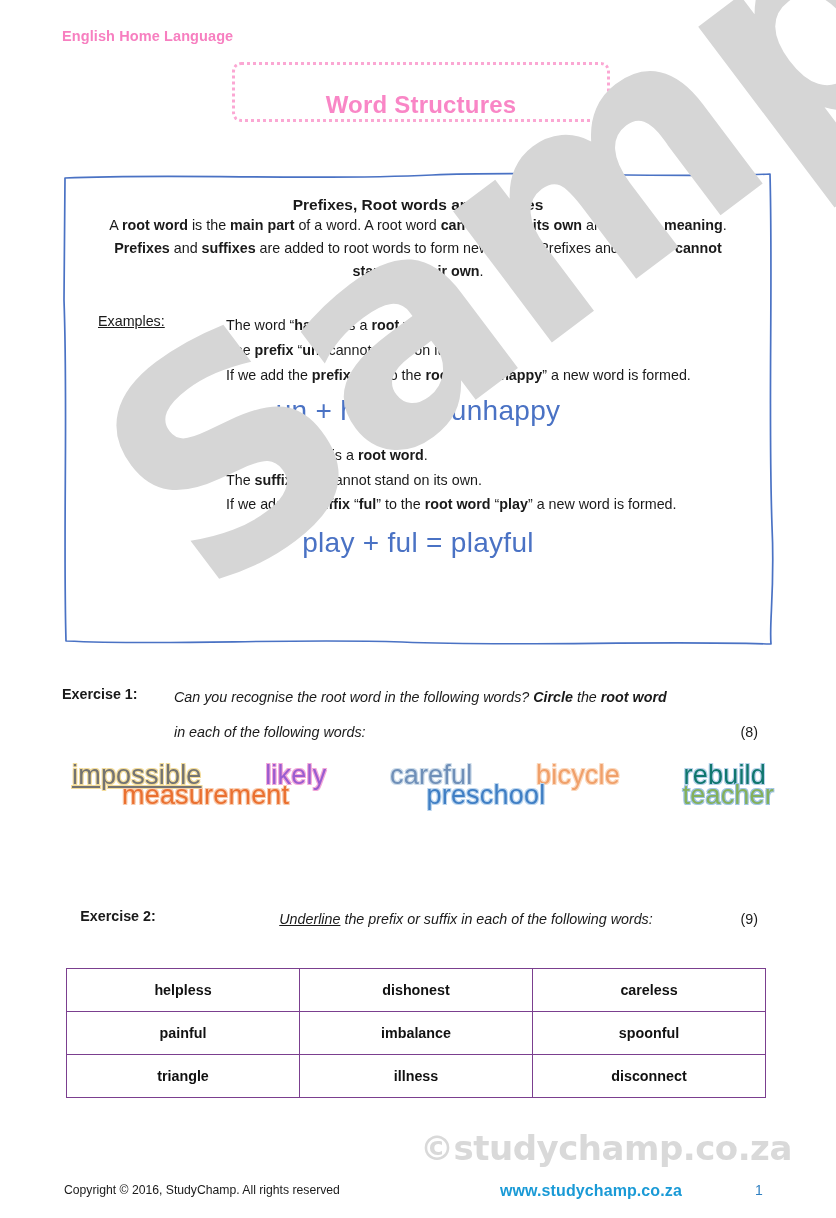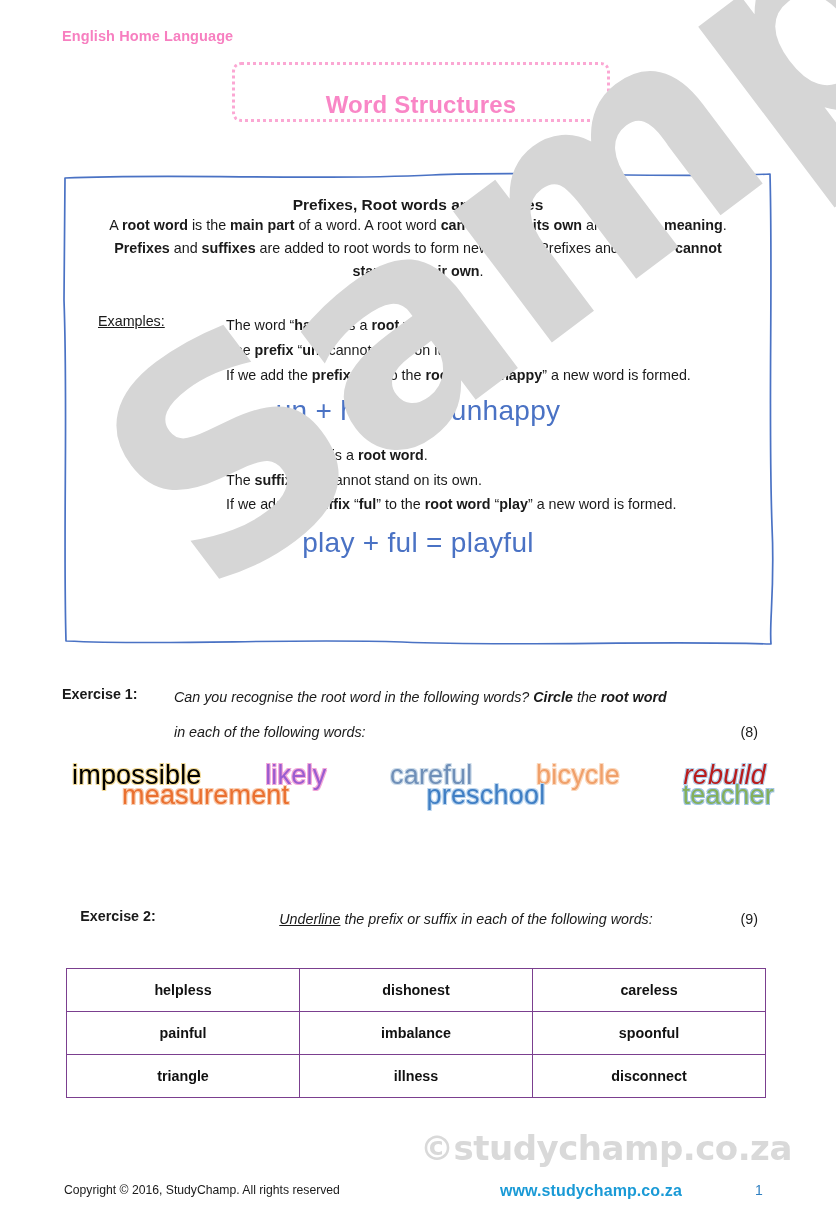--- a/index.html
+++ b/index.html
@@ -337,25 +337,25 @@
         </div>
         <div class="ex1-line2" style="margin-top:12px;">
           <span>in each of the following words:</span>
           <span class="ex-marks">(8)</span>
         </div>
       </div>
     </div>
   </div>
 
   <div class="wordart-row wa-row1">
-    <span class="wordart" style="color:#000000;text-shadow:-1px -1px 0 #f3dc9a,1px -1px 0 #f3dc9a,-1px 1px 0 #f3dc9a,1px 1px 0 #f3dc9a;">impossible</span>
+    <span class="wordart" style="color:#737373;text-shadow:-1px -1px 0 #f3dc9a,1px -1px 0 #f3dc9a,-1px 1px 0 #f3dc9a,1px 1px 0 #f3dc9a;text-decoration:underline;">impossible</span>
     <span class="wordart" style="color:#9a5cd0;text-shadow:-1px -1px 0 #f3a8d8,1px -1px 0 #f3a8d8,-1px 1px 0 #f3a8d8,1px 1px 0 #f3a8d8;">likely</span>
     <span class="wordart" style="color:#6f8fb8;text-shadow:-1px -1px 0 #cddcea,1px -1px 0 #cddcea,-1px 1px 0 #cddcea,1px 1px 0 #cddcea;">careful</span>
     <span class="wordart" style="color:#f0a06a;text-shadow:-1px -1px 0 #fbd9bf,1px -1px 0 #fbd9bf,-1px 1px 0 #fbd9bf,1px 1px 0 #fbd9bf;">bicycle</span>
-    <span class="wordart" style="color:#b91c1c;text-shadow:-1px -1px 0 #b7d2ea,1px -1px 0 #b7d2ea,-1px 1px 0 #b7d2ea,1px 1px 0 #b7d2ea;font-style:italic;">rebuild</span>
+    <span class="wordart" style="color:#0f766e;text-shadow:-1px -1px 0 #b7d2ea,1px -1px 0 #b7d2ea,-1px 1px 0 #b7d2ea,1px 1px 0 #b7d2ea;">rebuild</span>
   </div>
 
   <div class="wordart-row wa-row2">
     <span class="wordart" style="color:#ea7030;text-shadow:-1px -1px 0 #f8cbae,1px -1px 0 #f8cbae,-1px 1px 0 #f8cbae,1px 1px 0 #f8cbae;">measurement</span>
     <span class="wordart" style="color:#3f7ec4;text-shadow:-1px -1px 0 #bcd6ef,1px -1px 0 #bcd6ef,-1px 1px 0 #bcd6ef,1px 1px 0 #bcd6ef;">preschool</span>
     <span class="wordart" style="color:#84b05a;text-shadow:-1px -1px 0 #9fc4e4,1px -1px 0 #9fc4e4,-1px 1px 0 #9fc4e4,1px 1px 0 #9fc4e4;">teacher</span>
   </div>
 
   <div class="exercise ex2">
     <div class="ex-row">

